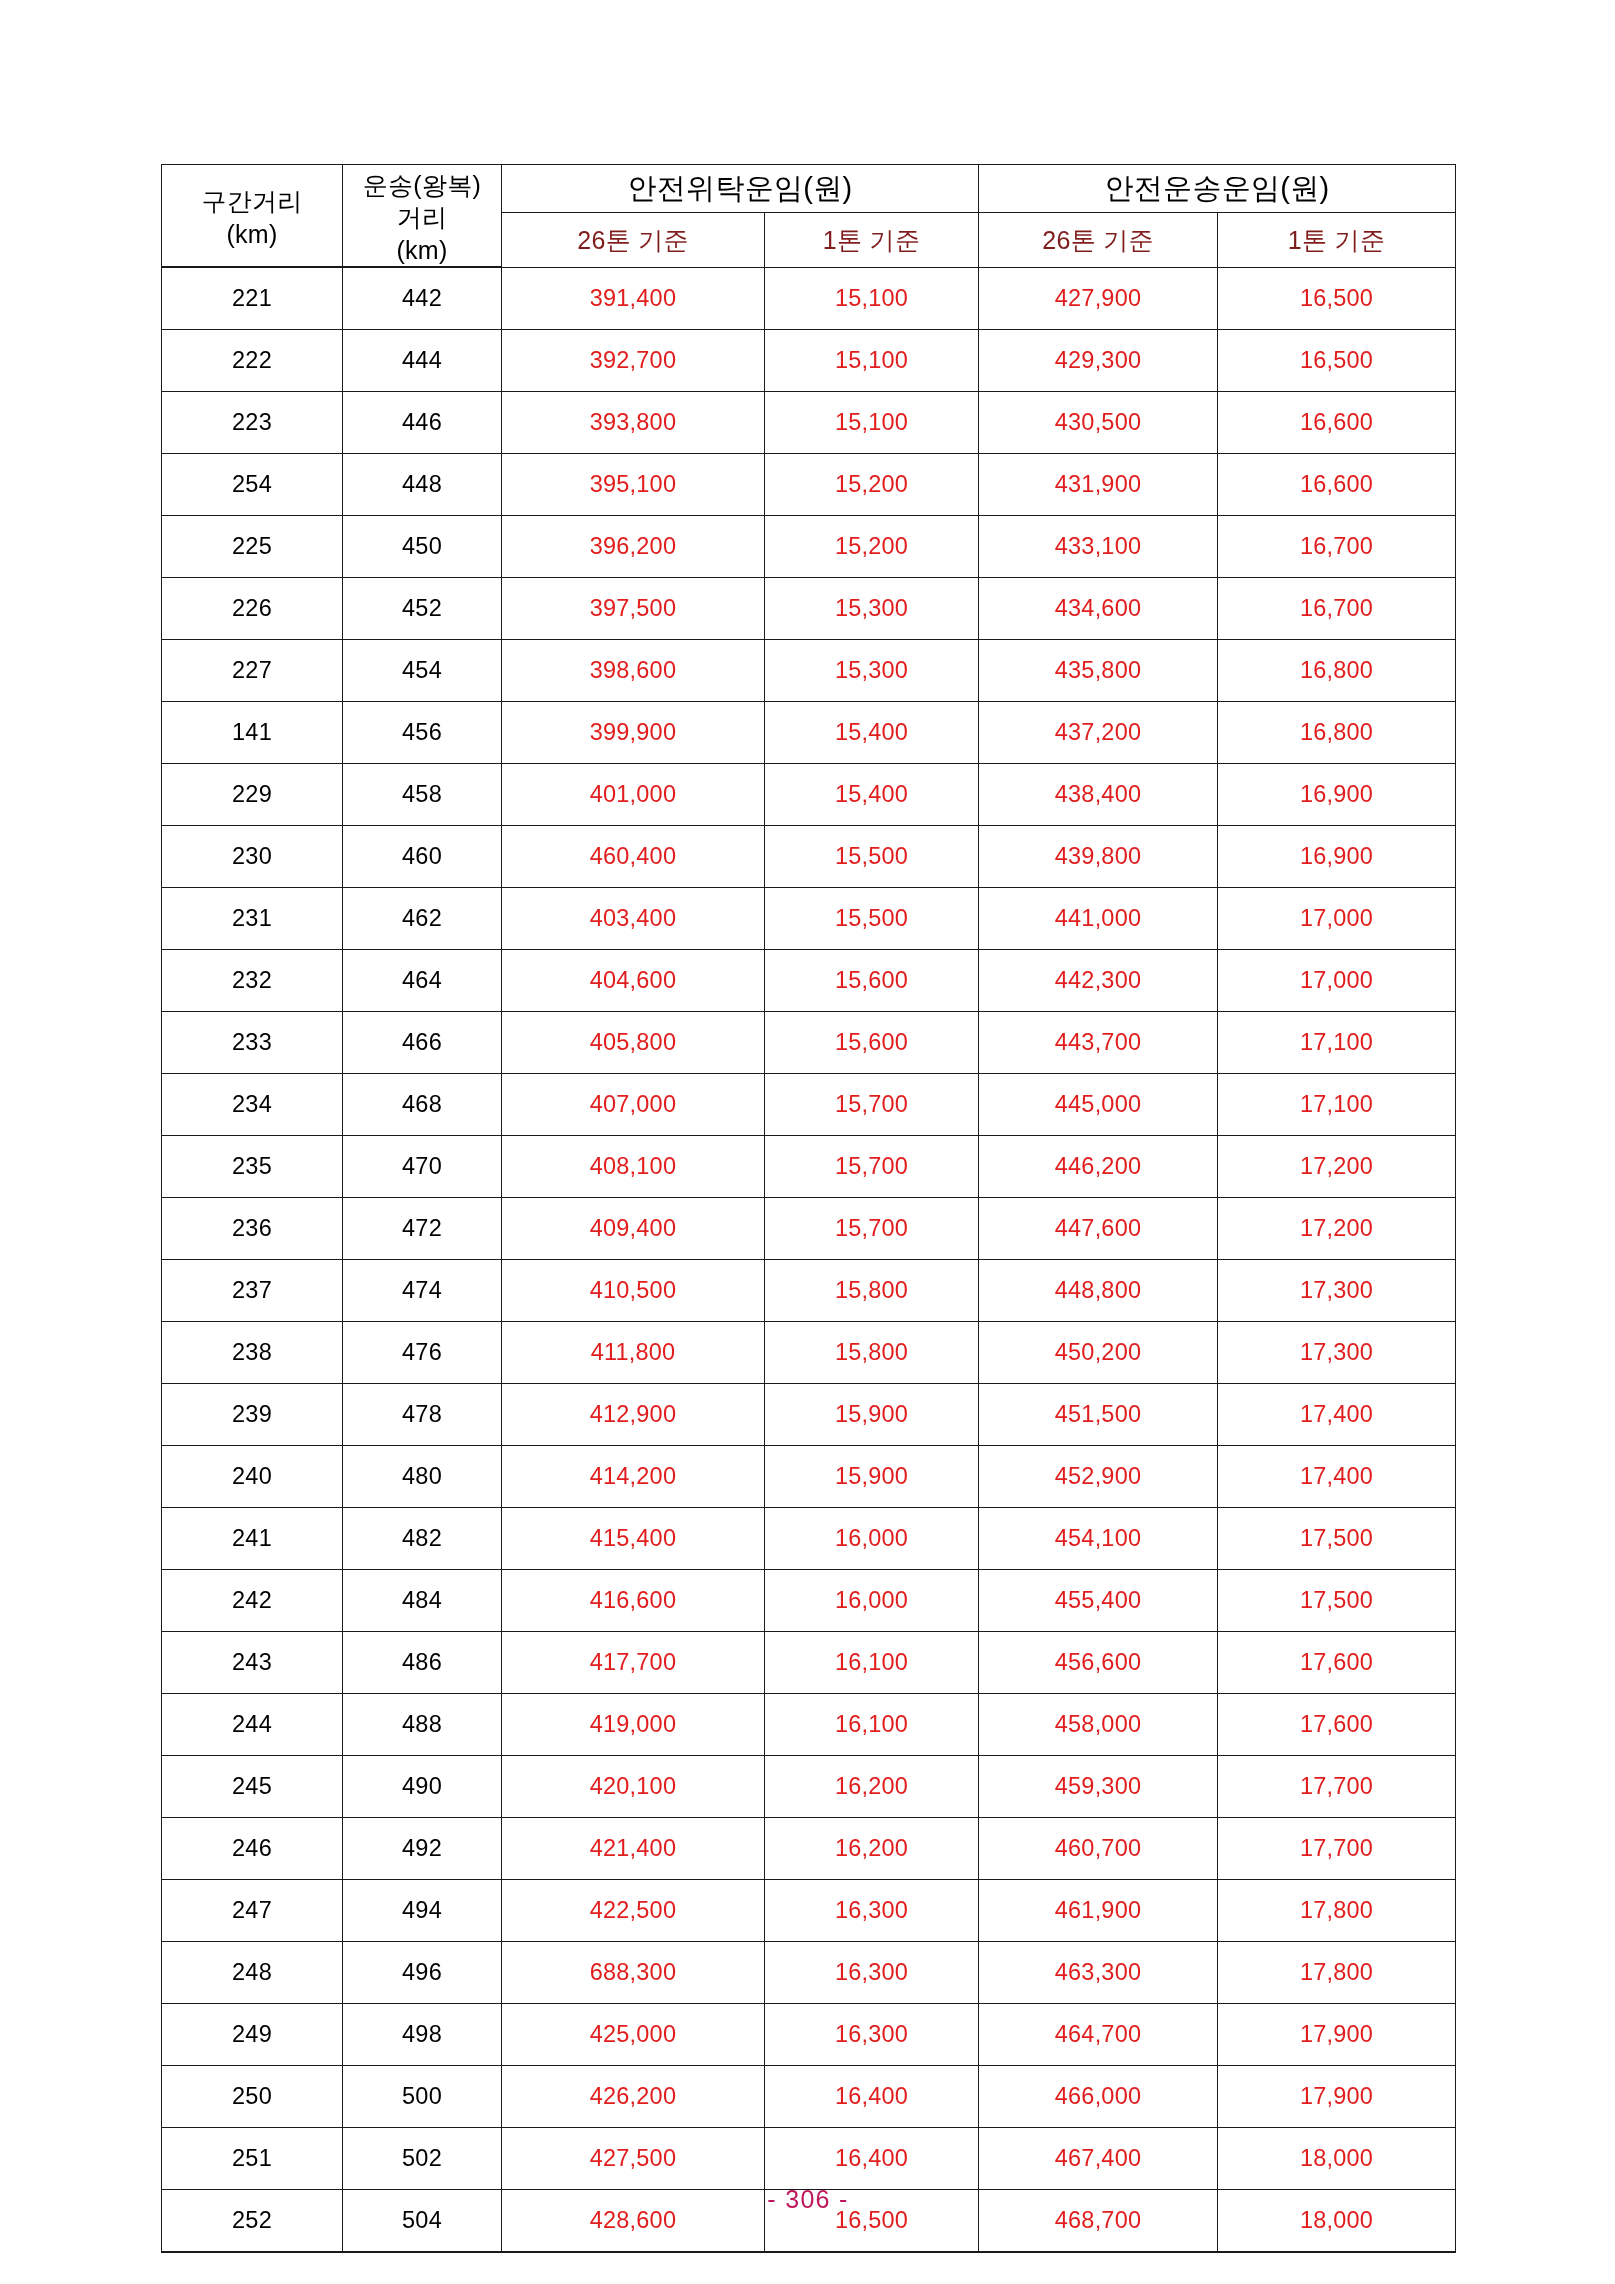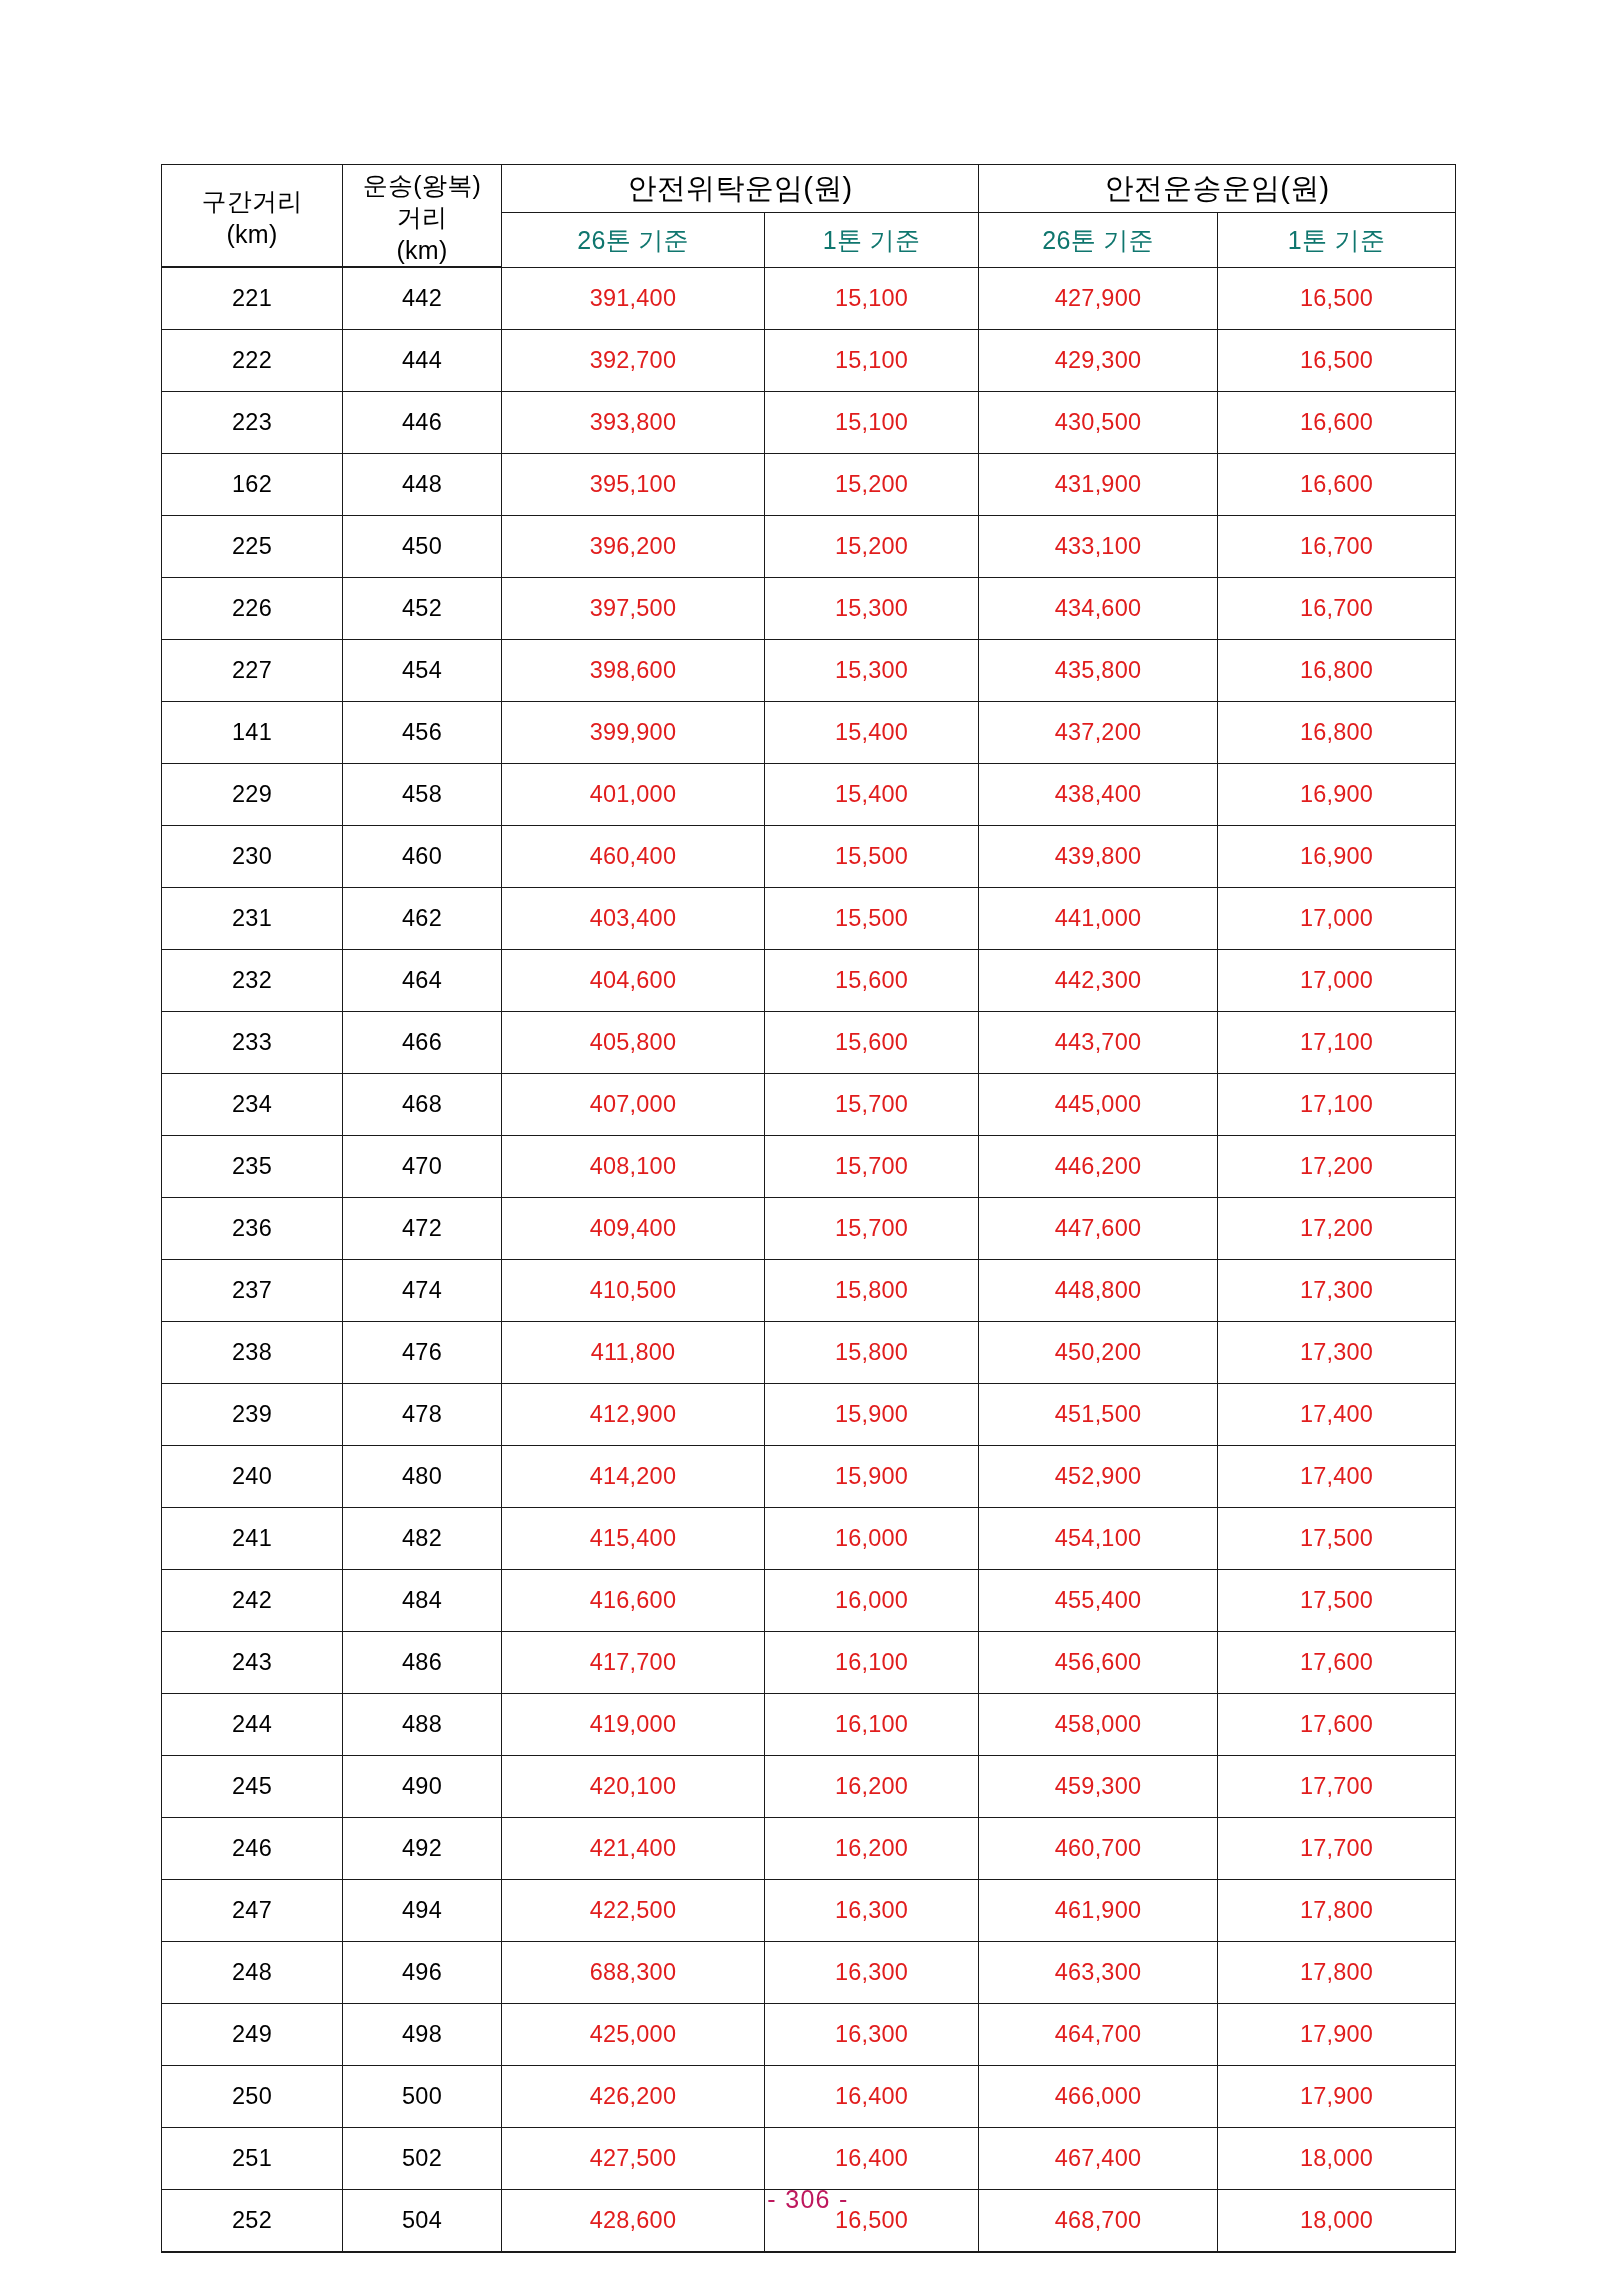--- a/index.html
+++ b/index.html
@@ -63,21 +63,21 @@
   }
   .hd-group {
     height: 47px;
     font-size: 29px;
     color: #000;
     letter-spacing: 0.3px;
   }
   .hd-sub {
     height: 53px;
     font-size: 25px;
-    color: #0f766e;
+    color: #7f1d1d;
     letter-spacing: 0.3px;
     border-bottom-width: 2.6px;
   }
   .hd-tall.first-col { border-bottom-width: 2.6px; }
 
   .hd-stack {
     display: block;
     padding: 3.9px 0 0 0;
   }
   .hd-line { display: block; }
@@ -166,21 +166,21 @@
           </tr>
           <tr>
             <td>223</td>
             <td>446</td>
             <td class="money">393,800</td>
             <td class="money">15,100</td>
             <td class="money">430,500</td>
             <td class="money">16,600</td>
           </tr>
           <tr>
-            <td>162</td>
+            <td>254</td>
             <td>448</td>
             <td class="money">395,100</td>
             <td class="money">15,200</td>
             <td class="money">431,900</td>
             <td class="money">16,600</td>
           </tr>
           <tr>
             <td>225</td>
             <td>450</td>
             <td class="money">396,200</td>

